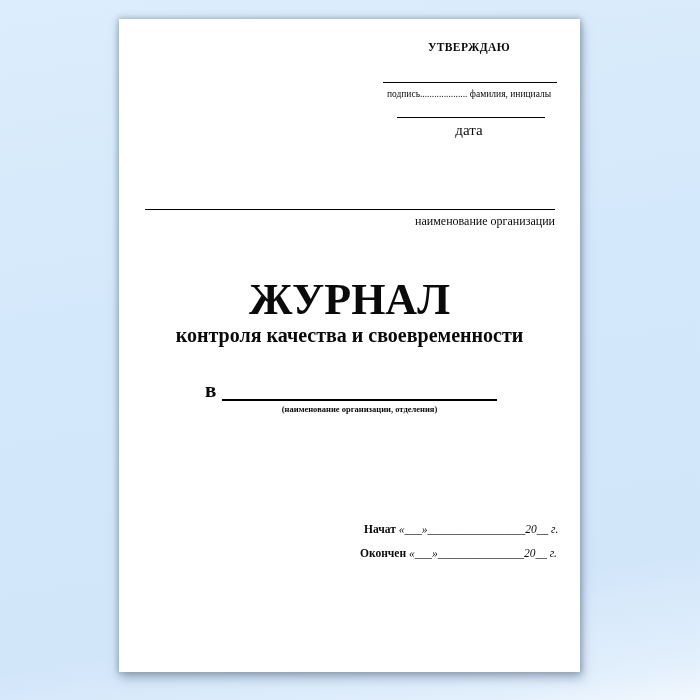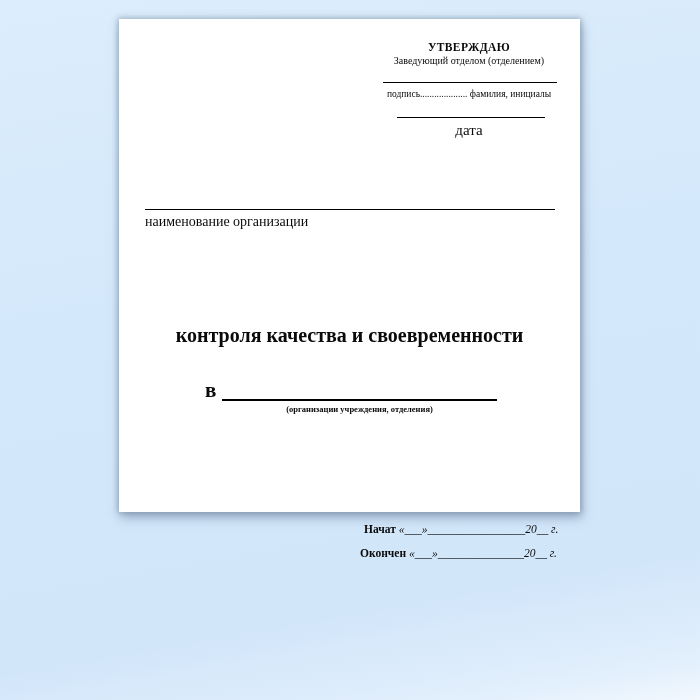--- a/index.html
+++ b/index.html
@@ -14,21 +14,21 @@
     position: relative;
     width: 700px;
     height: 700px;
     background: linear-gradient(170deg, #dceefc 0%, #d4e8fb 40%, #d2e6fa 82%, #e2effc 95%, #f2f8fe 100%);
   }
   .page {
     position: absolute;
     left: 119px;
     top: 19px;
     width: 461px;
-    height: 493px;
+    height: 653px;
     background: #ffffff;
     box-shadow: 0 0 6px 1px rgba(104,126,152,0.55), 2px 6px 10px rgba(104,126,152,0.5);
     color: #0a0a0a;
   }
   .page * { position: absolute; }
 
   
   .approve-heading {
     top: 22px; left: 250px; width: 200px;
     text-align: center; font-size: 11.5px; font-weight: bold; letter-spacing: 0.4px;
@@ -54,21 +54,21 @@
     text-align: center; font-size: 15px;
   }
 
   
   .org-line {
     top: 190px; left: 26px; width: 410px; height: 0;
     border-top: 1px solid #000;
   }
   .org-caption {
     top: 195px; left: 26px; width: 410px;
-    text-align: left; font-size: 14px;
+    text-align: right; font-size: 12px;
   }
 
   
   .main-title {
     top: 259px; left: 0; width: 461px;
     text-align: center; font-size: 44px; font-weight: bold; line-height: 44px;
   }
   .subtitle1 {
     top: 303px; left: 0; width: 461px;
     text-align: center; font-size: 20px; font-weight: bold; line-height: 27px;
@@ -105,34 +105,34 @@
   .date-label { font-weight: bold; }
   .date-value { font-weight: normal; font-style: italic; }
 </style>
 </head>
 <body>
 
 <div class="stage">
   <div class="page">
 
     <div class="approve-heading">УТВЕРЖДАЮ</div>
-    <div class="approve-role">Заведующий отделом (отделением)</div>
     <div class="sig-line"></div>
     <div class="sig-caption">подпись.................... фамилия, инициалы</div>
     <div class="date-line"></div>
     <div class="date-caption">дата</div>
 
     <div class="org-line"></div>
     <div class="org-caption">наименование организации</div>
 
+    <div class="main-title">ЖУРНАЛ</div>
     <div class="subtitle1">контроля качества и своевременности</div>
 
     <div class="loc-prefix">в</div>
     <div class="loc-line"></div>
-    <div class="loc-caption">(организации учреждения, отделения)</div>
+    <div class="loc-caption">(наименование организации, отделения)</div>
 
     <div class="row-started">
       <span class="date-label">Начат</span>
       <span class="date-value">«___»_________________20__ г.</span>
     </div>
     <div class="row-finished">
       <span class="date-label">Окончен</span>
       <span class="date-value">«___»_______________20__ г.</span>
     </div>
 

